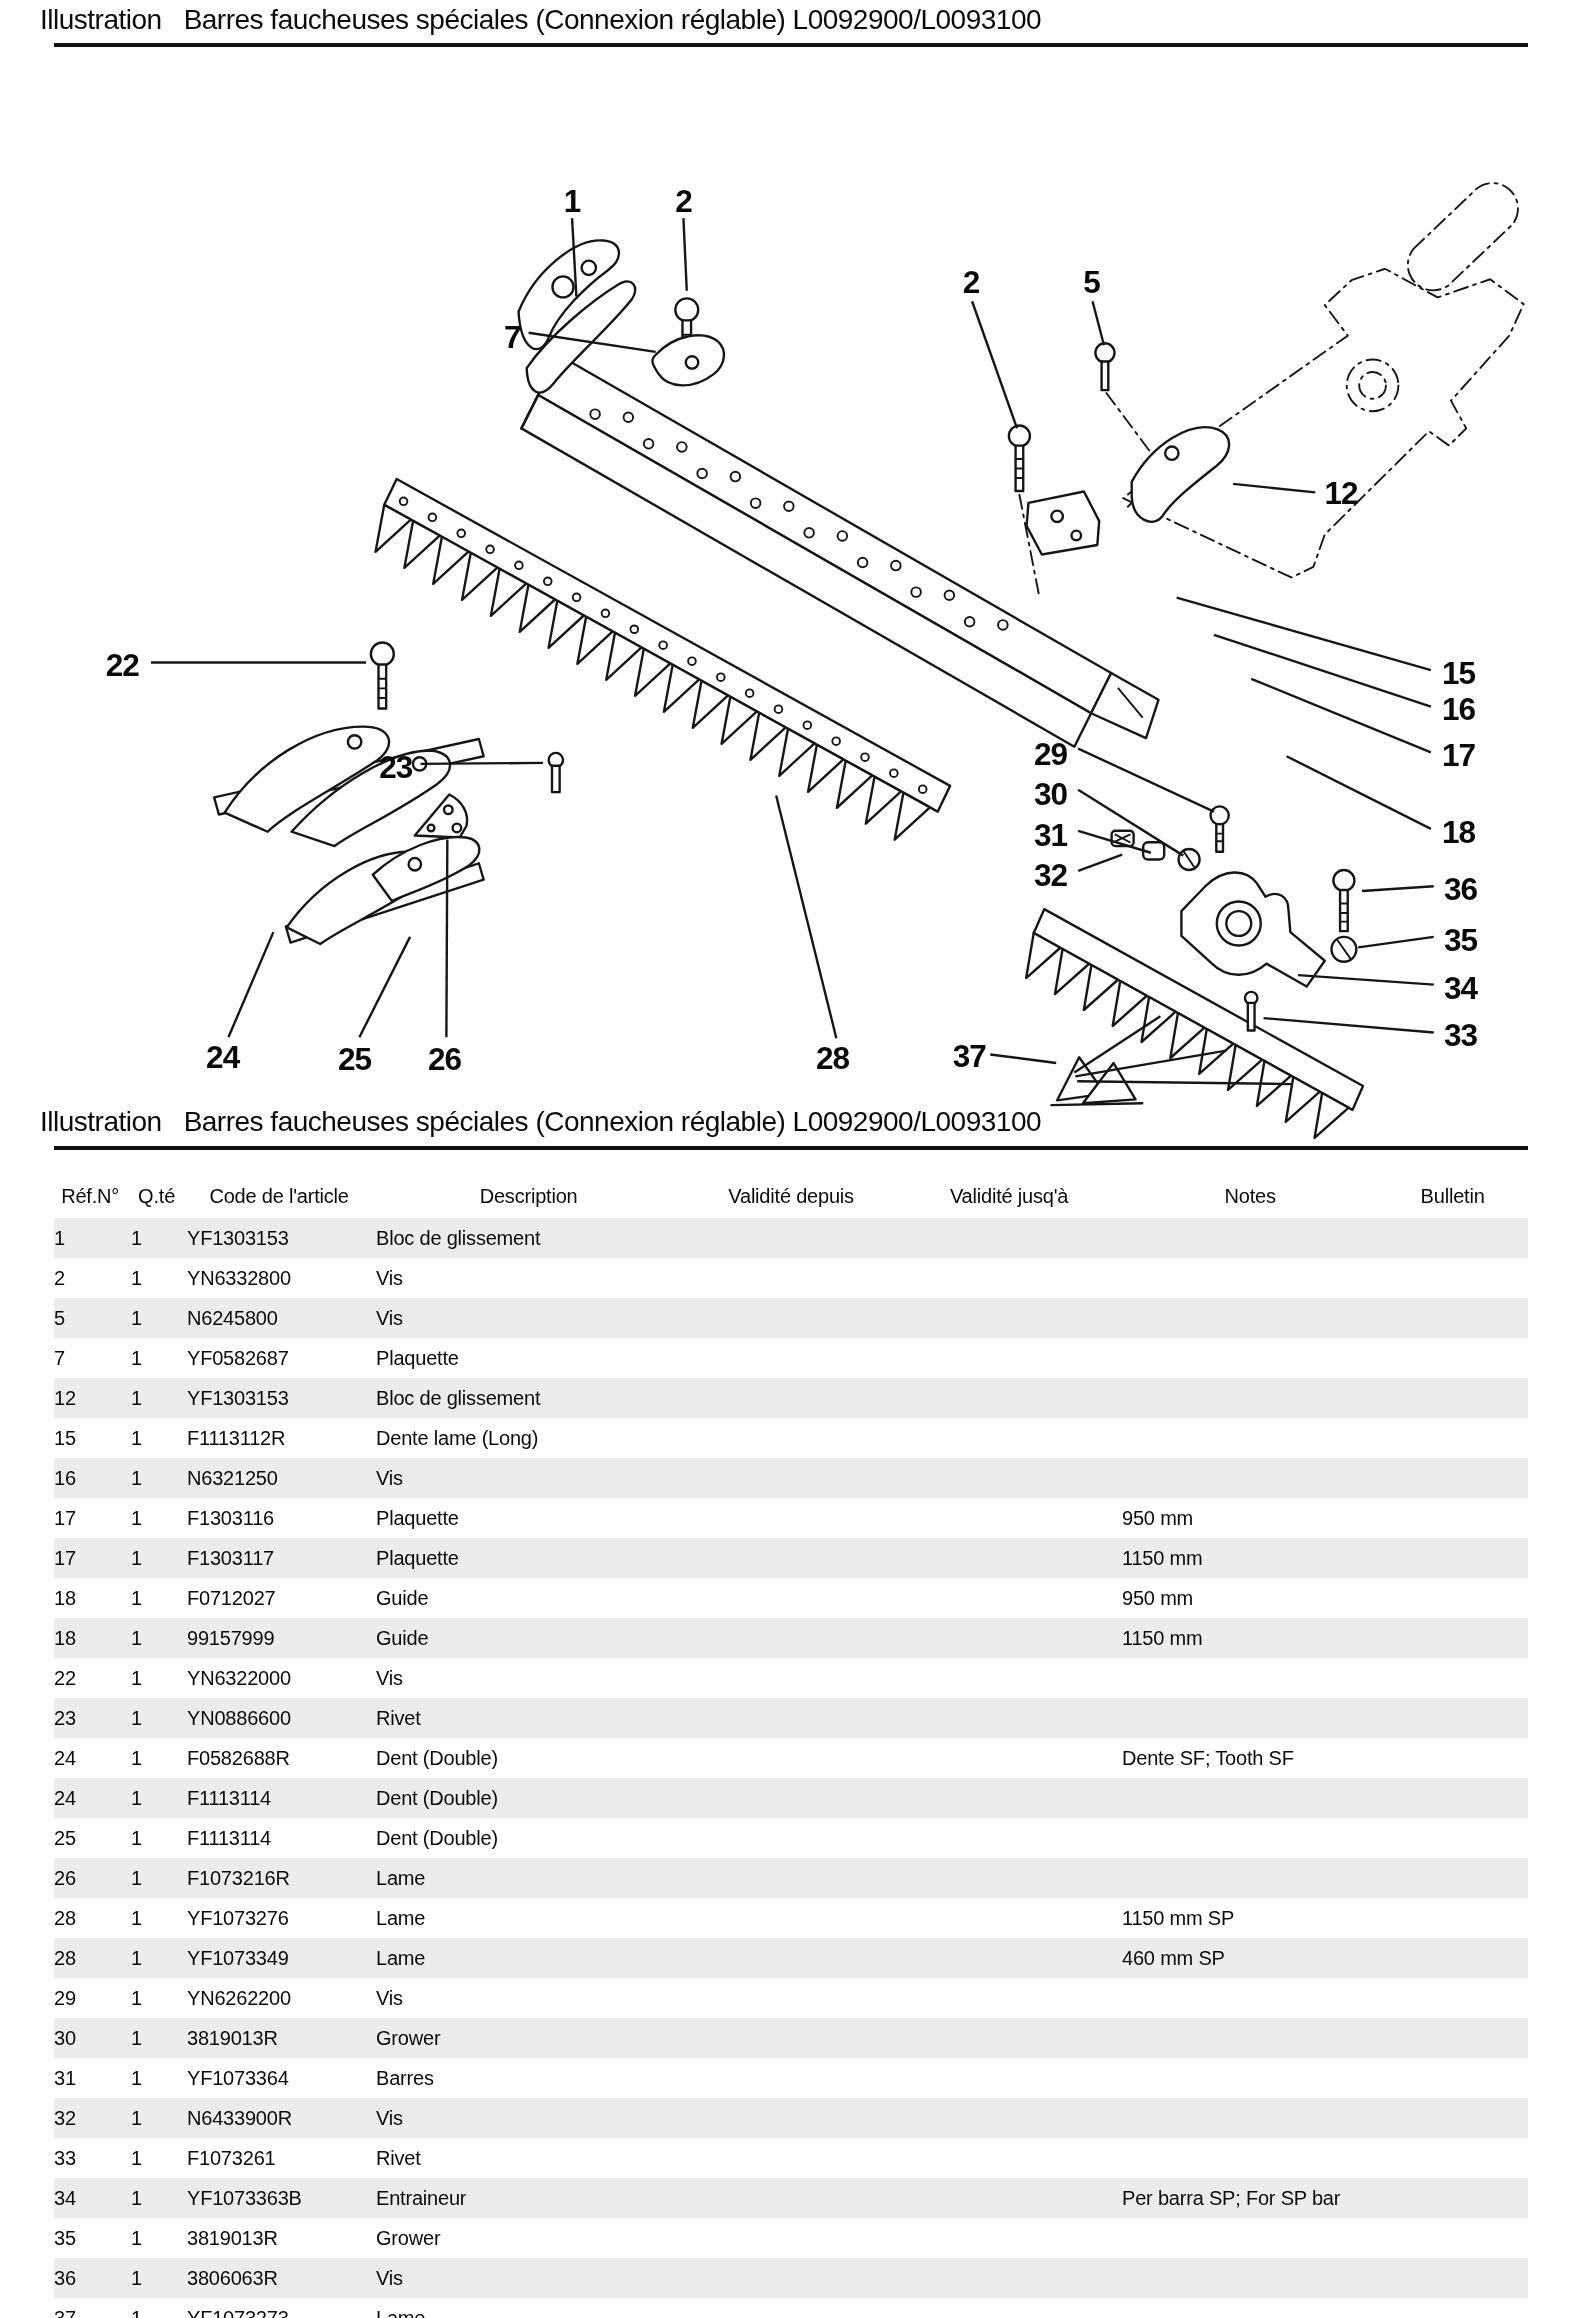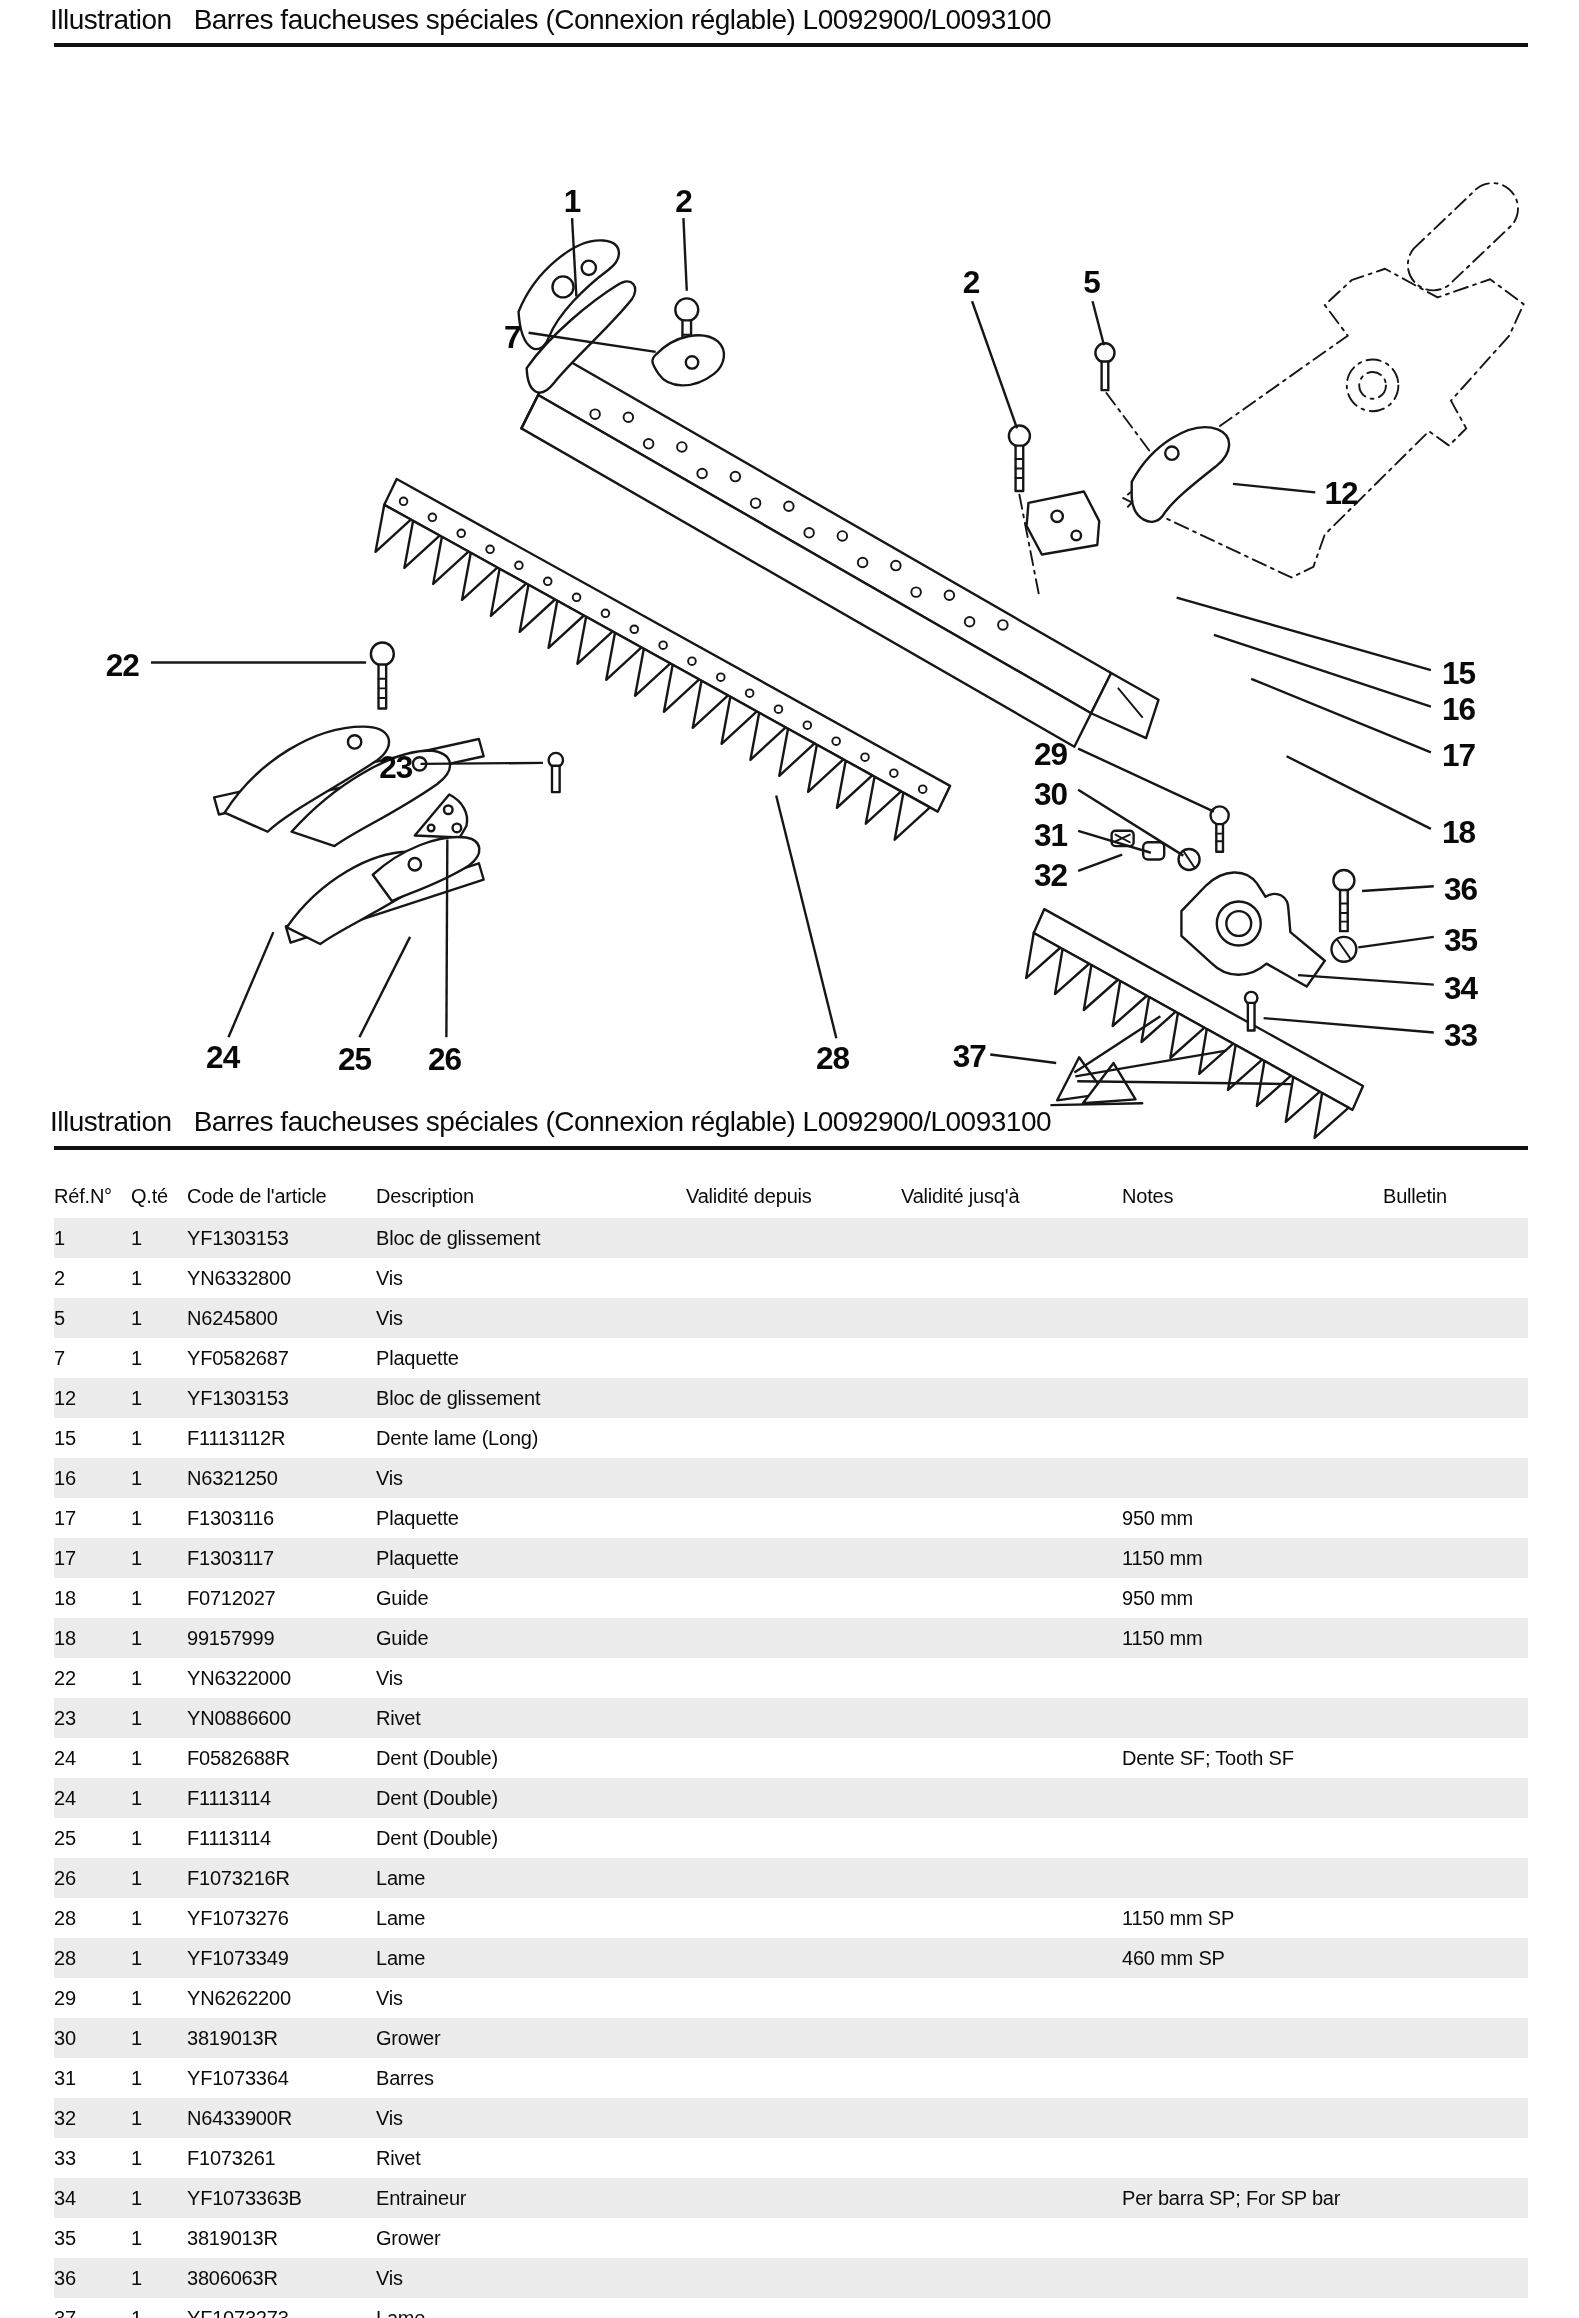--- a/index.html
+++ b/index.html
@@ -2,39 +2,39 @@
 <html style="font-size:7.6px"><head>
 <meta charset="utf-8">
 <style>
   html,body{margin:0;padding:0;background:#ffffff;}
   body{
     width:1580px;height:2319px;position:relative;overflow:hidden;
     font-family:"Liberation Sans",sans-serif;color:#0b0b0b;
   }
   
   .title-row{
-    position:absolute;left:50px;display:flex;gap:22px;
+    position:absolute;left:40px;display:flex;gap:22px;
     font-size:28px;letter-spacing:-0.5px;white-space:nowrap;
   }
   .title-top{top:3.8px;}
   .title-mid{top:1106px;}
   .rule{position:absolute;left:54px;width:1474px;height:4.3px;background:#111;}
   .rule-top{top:43px;}
   .rule-mid{top:1146px;}
   
   #diagram-svg{position:absolute;left:0;top:0;}
   .ink{stroke:#161616;fill:none;stroke-width:5;stroke-linejoin:round;stroke-linecap:round;}
   .wfill{fill:#ffffff;}
   .dash{stroke-dasharray:30 12 6 12;}
   .thin{stroke-width:4;}
   .callout{font-size:66px;font-weight:bold;fill:#090909;text-anchor:middle;letter-spacing:-2px;}
   .leader{stroke:#161616;stroke-width:5;fill:none;}
   
   .parts-table{position:absolute;left:54px;top:1175px;width:1474px;font-size:20px;letter-spacing:-0.2px;}
-  .thead{display:grid;height:43px;align-items:center;}
+  .thead{display:grid;height:43px;align-items:center;text-align:center;}
   .tr{display:grid;height:40px;align-items:center;}
   .tr:nth-child(odd){background:#ececec;}
   .td,.th{overflow:hidden;white-space:nowrap;padding-right:4.8px;}
 </style>
 </head>
 <body>
 
 <svg id="diagram-svg" width="1580" height="1176" viewBox="0 0 3306 2460" xmlns="http://www.w3.org/2000/svg">
 
   <g>

